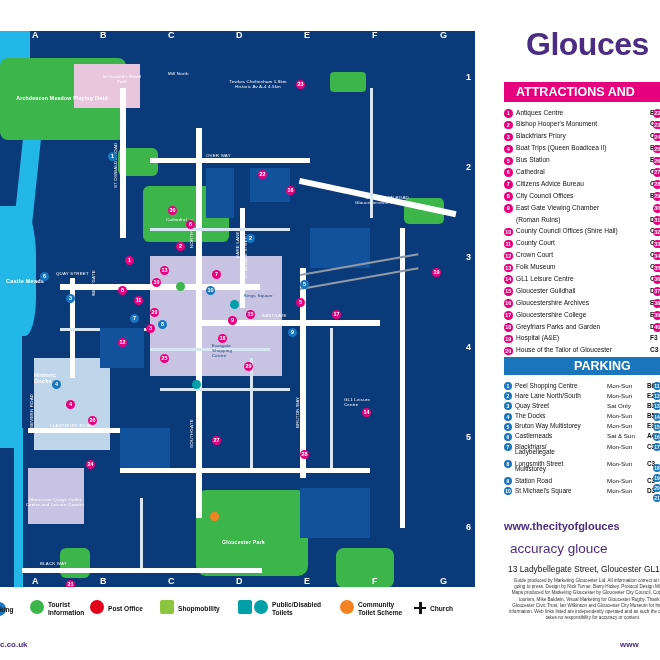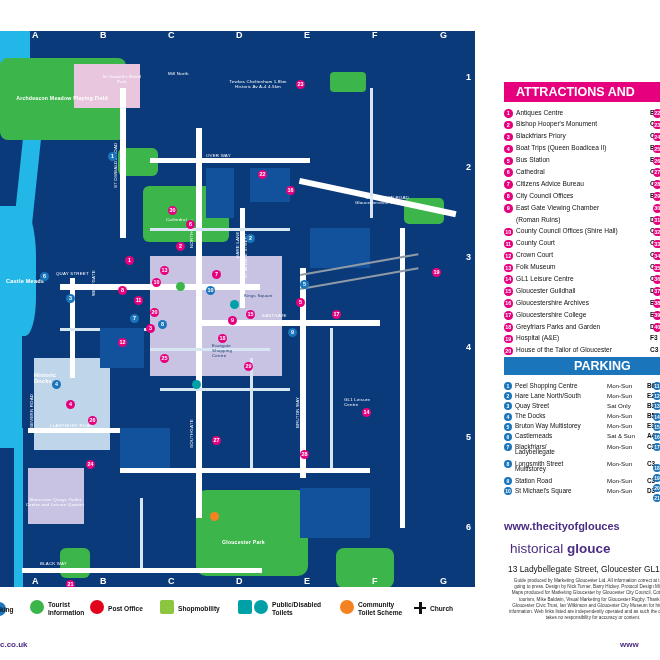--- a/index.html
+++ b/index.html
@@ -265,21 +265,21 @@
     color: #4a2c82;
     white-space: nowrap;
   }
   #marketing-line {
     position: absolute;
     left: 32px; top: 541px;
     font-size: 13.5px;
     color: #4a2c82;
     white-space: nowrap;
   }
-  #marketing-line b { font-weight: bold; }
+  #marketing-line b { font-weight: normal; }
   #address-line {
     position: absolute;
     left: 30px; top: 564px;
     font-size: 8.4px;
     color: #111;
     white-space: nowrap;
   }
   #credits {
     position: absolute;
     left: 30px; top: 578px;
@@ -484,20 +484,21 @@
     <div class="grid-letter" style="left:466px;top:44px;">1</div>
     <div class="grid-letter" style="left:466px;top:134px;">2</div>
     <div class="grid-letter" style="left:466px;top:224px;">3</div>
     <div class="grid-letter" style="left:466px;top:314px;">4</div>
     <div class="grid-letter" style="left:466px;top:404px;">5</div>
     <div class="grid-letter" style="left:466px;top:494px;">6</div>
   </div>
   <div id="map-frame"></div>
 
   <div id="right-panel">
+    <div id="brand-title">Glouces</div>
 
     <div id="attractions-bar">
       <div class="bar-text">ATTRACTIONS AND</div>
     </div>
 
     <div id="attr-list">
         <div class="attr-row">
           <div class="attr-num">1</div>
           <div class="attr-label">Antiques Centre</div>
           <div class="attr-ref">B5</div>
@@ -765,21 +766,21 @@
         </div>
         <div class="park-row" style="height: 10.2px;">
           <div class="park-num">20</div>
         </div>
         <div class="park-row" style="height: 10.2px;">
           <div class="park-num">21</div>
         </div>
       </div>
 
     <div id="web-url">www.thecityofglouces</div>
-    <div id="marketing-line"><span>historical </span><b>glouce</b></div>
+    <div id="marketing-line"><span>accuracy </span><b>glouce</b></div>
     <div id="address-line">13 Ladybellegate Street, Gloucester  GL1</div>
     <div id="credits">Guide produced by Marketing Gloucester Ltd. All information correct at time of going to press. Design by Nick Turner, Barry Hickey. Protocol Design Ministry. Maps produced for Marketing Gloucester by Gloucester City Council, Cotswolds tourism, Mike Baldwin, Visual Marketing for Gloucester Rugby. Thanks to Gloucester Civic Trust, Ian Wilkinson and Gloucester City Museum for historical information. Web links listed are independently operated and as such the company takes no responsibility for accuracy or content.</div>
   </div>
 
   <div id="legend">
 
     <div class="legend-ico" style="left:-8px;top:10px;background:#1b75bb;"></div>
     <div class="legend-txt" style="left:0px;top:14px;">king</div>
 
     <div class="legend-ico" style="left:30px;top:8px;background:#3cb54a;"></div>

